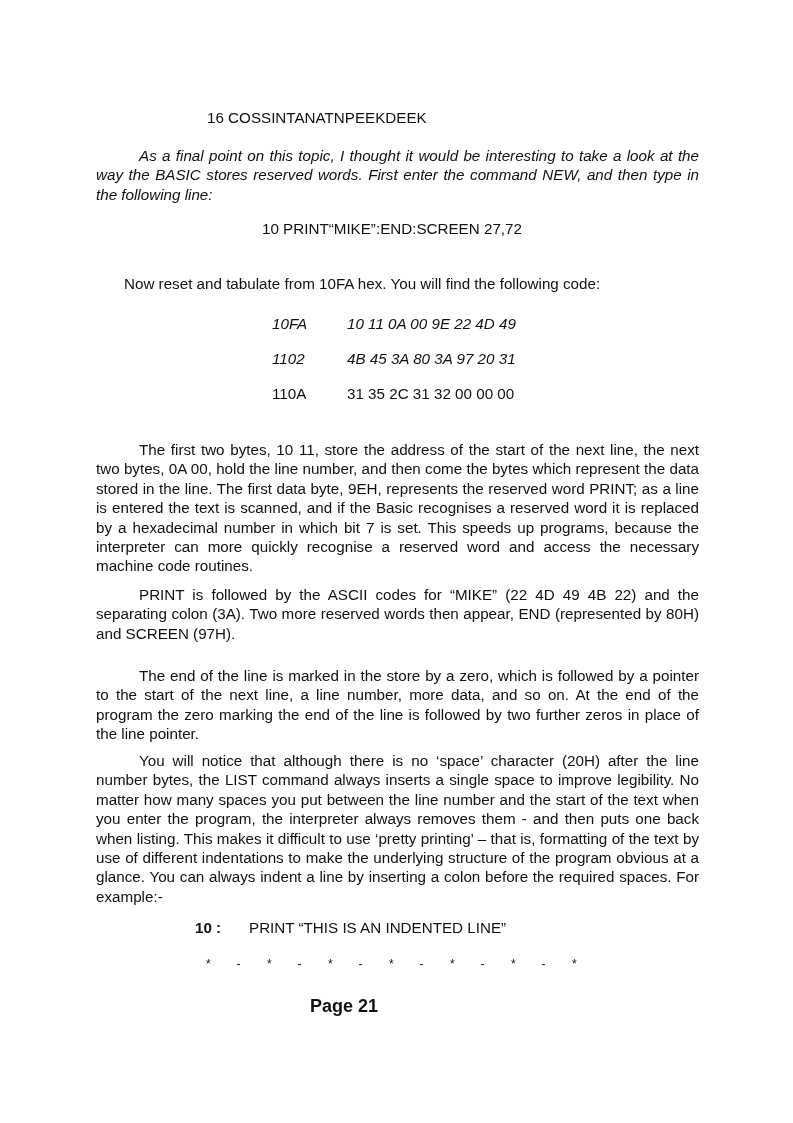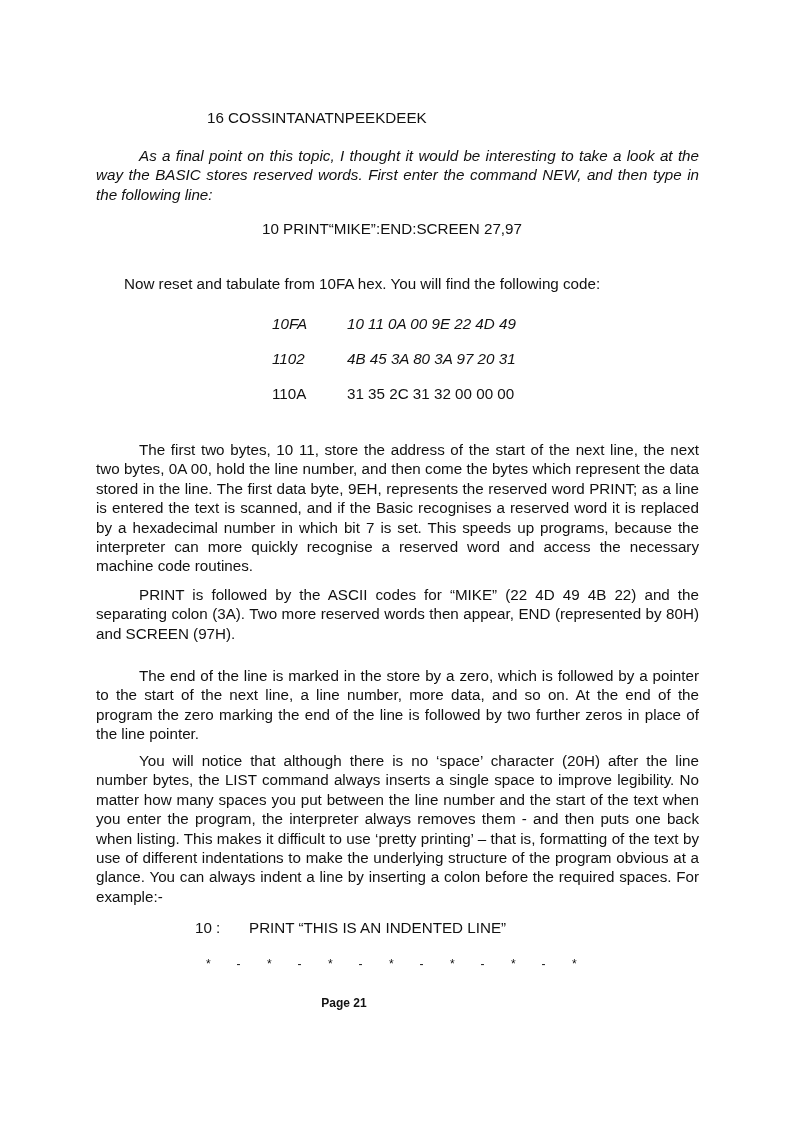--- a/index.html
+++ b/index.html
@@ -7,30 +7,30 @@
          font-family: "Liberation Sans", sans-serif; color: #111; font-size: 15.2px; }
   .abs { position: absolute; white-space: nowrap; }
   .para { position: absolute; left: 96px; width: 603px; text-align: justify;
           line-height: 19.4px; }
   .para .indent { display: inline-block; width: 43px; }
   .code-row { position: absolute; left: 272px; white-space: nowrap; }
   .code-row .addr { display: inline-block; width: 75px; }
   .stars { position: absolute; left: 206px; top: 957px; white-space: nowrap; font-size: 12px; }
   .stars span { display: inline-block; width: 30.5px; }
   .page-num { position: absolute; left: 0; width: 688px; text-align: center; top: 996px;
-              font-weight: bold; font-size: 12px; }
+              font-weight: bold; font-size: 18px; }
 </style>
 </head>
 <body>
 
 <div class="abs" style="left:207px; top:109px;">16 COSSINTANATNPEEKDEEK</div>
 
 <div class="para" style="top:146px;font-style:italic;"><span class="indent"></span><span>As a final point on this topic, I thought it would be interesting to take a look at the way the BASIC stores reserved words. First enter the command NEW, and then type in the following line:</span></div>
 
-<div class="abs" style="left:262px; top:220px;">10 PRINT“MIKE”:END:SCREEN 27,97</div>
+<div class="abs" style="left:262px; top:220px;">10 PRINT“MIKE”:END:SCREEN 27,72</div>
 
 <div class="abs" style="left:124px; top:275px;">Now reset and tabulate from 10FA hex. You will find the following code:</div>
 
 <div class="code-row" style="top:315px;font-style:italic;">
   <span class="addr">10FA</span><span>10 11 0A 00 9E 22 4D 49</span>
 </div>
 <div class="code-row" style="top:350px;font-style:italic;">
   <span class="addr">1102</span><span>4B 45 3A 80 3A 97 20 31</span>
 </div>
 <div class="code-row" style="top:385px;">
@@ -39,20 +39,20 @@
 
 <div class="para" style="top:440px;"><span class="indent"></span><span>The first two bytes, 10 11, store the address of the start of the next line, the next two bytes, 0A 00, hold the line number, and then come the bytes which represent the data stored in the line. The first data byte, 9EH, represents the reserved word PRINT; as a line is entered the text is scanned, and if the Basic recognises a reserved word it is replaced by a hexadecimal number in which bit 7 is set. This speeds up programs, because the interpreter can more quickly recognise a reserved word and access the necessary machine code routines.</span></div>
 
 <div class="para" style="top:585px;"><span class="indent"></span><span>PRINT is followed by the ASCII codes for “MIKE” (22 4D 49 4B 22) and the separating colon (3A). Two more reserved words then appear, END (represented by 80H) and SCREEN (97H).</span></div>
 
 <div class="para" style="top:666px;"><span class="indent"></span><span>The end of the line is marked in the store by a zero, which is followed by a pointer to the start of the next  line, a line number, more data, and so on. At the end of the program the zero marking the end of the line is followed by two further zeros in place of the line pointer.</span></div>
 
 <div class="para" style="top:751px;"><span class="indent"></span><span>You will notice that although there is no ‘space’ character (20H) after the line number bytes, the LIST command always inserts a single space to improve legibility. No matter how many spaces you put between the line number and the start of the text when you enter the program, the interpreter always removes them -  and then puts one back when listing. This makes it difficult to use ‘pretty printing’ – that is, formatting of the text by use of different indentations to make the underlying structure of the program obvious at a glance. You can always indent a line by inserting a colon before the required spaces. For example:-</span></div>
 
 <div class="abs" style="left:195px; top:919px;">
-  <span style="display:inline-block; width:54px;">10 :</span><span>PRINT “THIS IS AN INDENTED LINE”</span>
+  <span style="display:inline-block; width:54px;font-weight:bold;">10 :</span><span>PRINT “THIS IS AN INDENTED LINE”</span>
 </div>
 
 <div class="stars">
   <span>*</span><span>-</span><span>*</span><span>-</span><span>*</span><span>-</span><span>*</span><span>-</span><span>*</span><span>-</span><span>*</span><span>-</span><span>*</span>
 </div>
 
 <div class="page-num">Page 21</div>
 
 </body></html>

